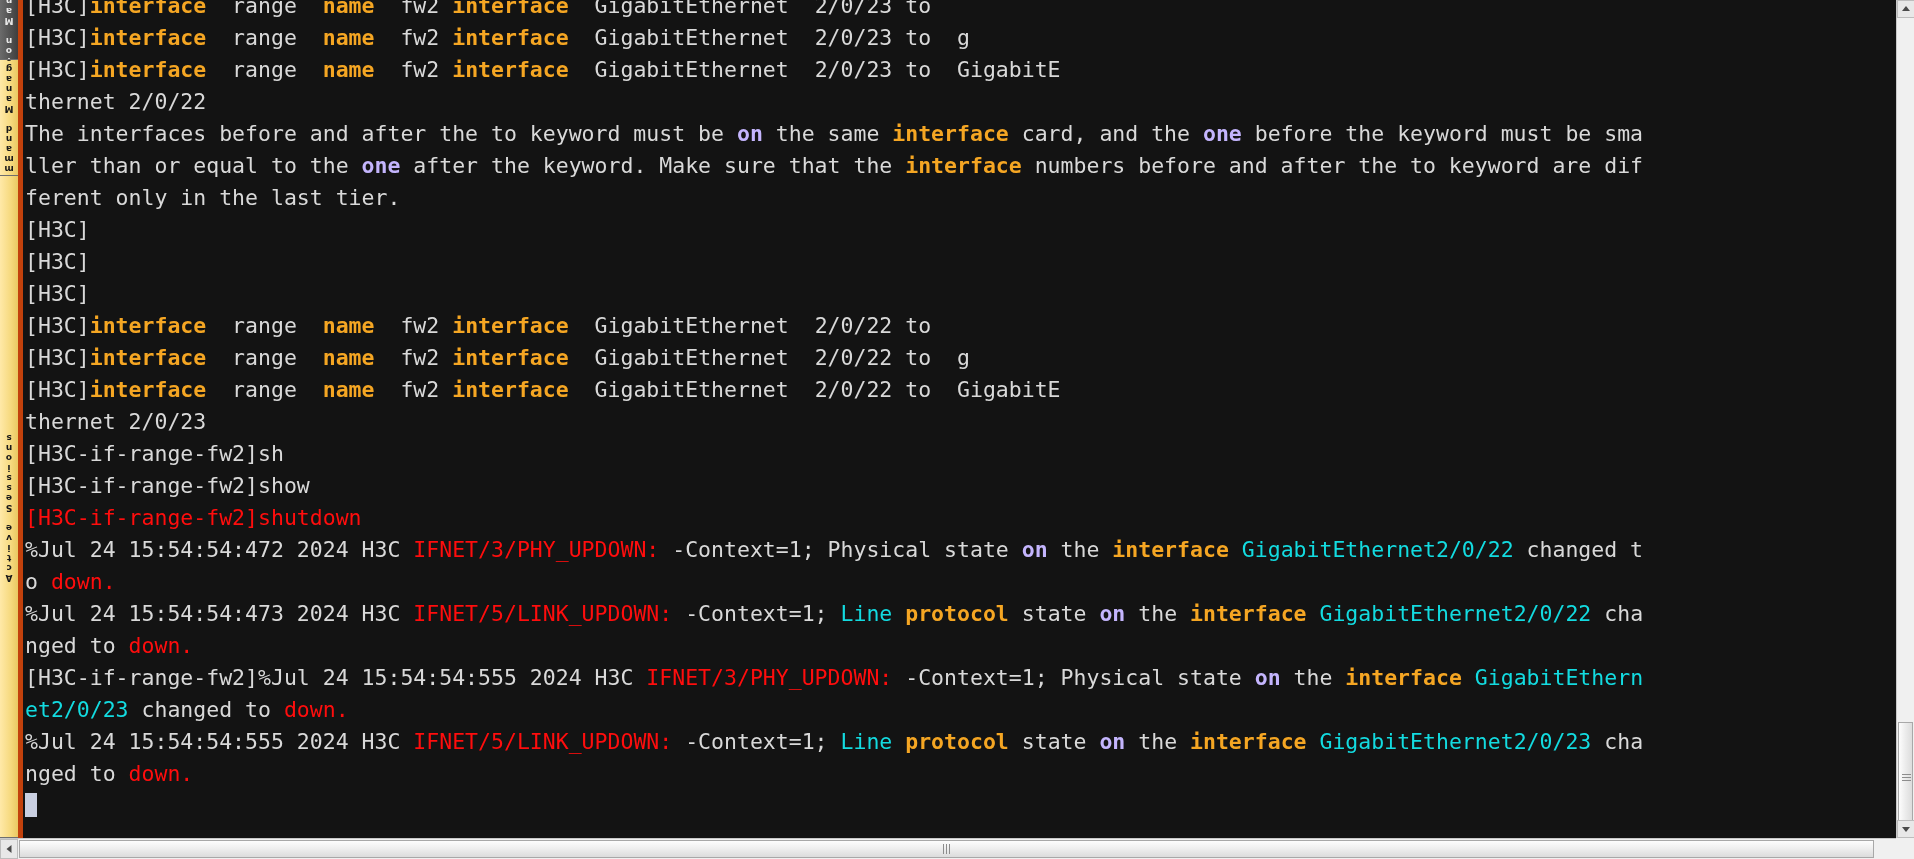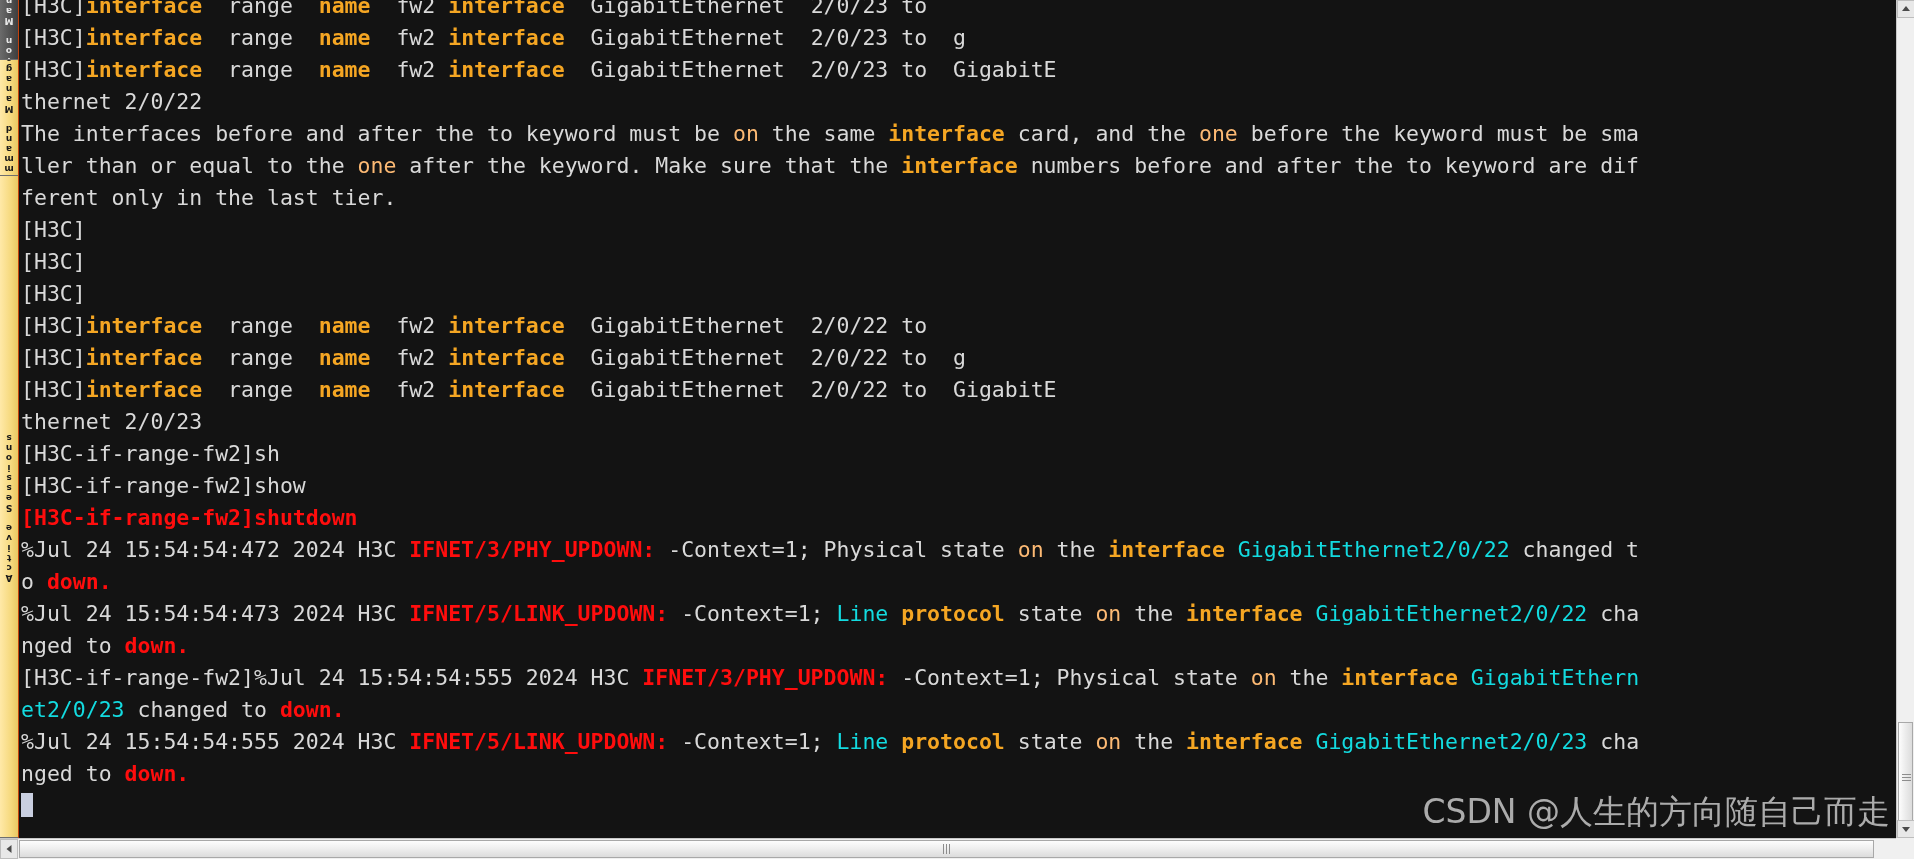--- a/index.html
+++ b/index.html
@@ -71,43 +71,43 @@
   
   #terminal-wrap {
     position: absolute;
     left: 18px;
     top: 0;
     width: 1878px;
     height: 838px;
     background: #131313;
     overflow: hidden;
     box-sizing: border-box;
-    border-left: 1px solid #c2410c;
+    border-left: 5px solid #c2410c;
   }
   #terminal {
     position: absolute;
     left: 0;
     top: -10px;
     width: 1878px;
     padding: 0 0 0 2px;
     box-sizing: border-box;
     font-family: "DejaVu Sans Mono", monospace;
     font-size: 21.5px;
     line-height: 32px;
     color: #d9d9d9;
     white-space: pre;
     letter-spacing: 0px;
   }
   .ln { height: 32px; white-space: pre; }
 
   
   .c-white   { color: #d9d9d9; }
   .c-orange  { color: #f5a623; font-weight: bold; }
-  .c-green   { color: #fdba74; font-weight: normal; }
-  .c-red     { color: #ff0d0d; font-weight: bold; }
+  .c-green   { color: #c4b5fd; font-weight: bold; }
+  .c-red     { color: #ff0d0d; font-weight: normal; }
   .c-cyan    { color: #13dbe0; font-weight: normal; }
 
   .cursor {
     display: inline-block;
     width: 12px;
     height: 24px;
     background: #c9cfe0;
     vertical-align: -4px;
   }
 
@@ -222,21 +222,20 @@
     </div>
     <div class="vtab active" style="flex:1;">
       <span class="vlabel">Active Sessions</span>
     </div>
   </div>
 
   <div id="terminal-wrap">
     <div id="terminal"><div class="ln"><span class="c-white">[H3C]</span><span class="c-orange">interface</span><span class="c-white">  range  </span><span class="c-orange">name</span><span class="c-white">  fw2 </span><span class="c-orange">interface</span><span class="c-white">  GigabitEthernet  2/0/23 to</span></div><div class="ln"><span class="c-white">[H3C]</span><span class="c-orange">interface</span><span class="c-white">  range  </span><span class="c-orange">name</span><span class="c-white">  fw2 </span><span class="c-orange">interface</span><span class="c-white">  GigabitEthernet  2/0/23 to  g</span></div><div class="ln"><span class="c-white">[H3C]</span><span class="c-orange">interface</span><span class="c-white">  range  </span><span class="c-orange">name</span><span class="c-white">  fw2 </span><span class="c-orange">interface</span><span class="c-white">  GigabitEthernet  2/0/23 to  GigabitE</span></div><div class="ln"><span class="c-white">thernet 2/0/22</span></div><div class="ln"><span class="c-white">The interfaces before and after the to keyword must be </span><span class="c-green">on</span><span class="c-white"> the same </span><span class="c-orange">interface</span><span class="c-white"> card, and the </span><span class="c-green">one</span><span class="c-white"> before the keyword must be sma</span></div><div class="ln"><span class="c-white">ller than or equal to the </span><span class="c-green">one</span><span class="c-white"> after the keyword. Make sure that the </span><span class="c-orange">interface</span><span class="c-white"> numbers before and after the to keyword are dif</span></div><div class="ln"><span class="c-white">ferent only in the last tier.</span></div><div class="ln"><span class="c-white">[H3C]</span></div><div class="ln"><span class="c-white">[H3C]</span></div><div class="ln"><span class="c-white">[H3C]</span></div><div class="ln"><span class="c-white">[H3C]</span><span class="c-orange">interface</span><span class="c-white">  range  </span><span class="c-orange">name</span><span class="c-white">  fw2 </span><span class="c-orange">interface</span><span class="c-white">  GigabitEthernet  2/0/22 to</span></div><div class="ln"><span class="c-white">[H3C]</span><span class="c-orange">interface</span><span class="c-white">  range  </span><span class="c-orange">name</span><span class="c-white">  fw2 </span><span class="c-orange">interface</span><span class="c-white">  GigabitEthernet  2/0/22 to  g</span></div><div class="ln"><span class="c-white">[H3C]</span><span class="c-orange">interface</span><span class="c-white">  range  </span><span class="c-orange">name</span><span class="c-white">  fw2 </span><span class="c-orange">interface</span><span class="c-white">  GigabitEthernet  2/0/22 to  GigabitE</span></div><div class="ln"><span class="c-white">thernet 2/0/23</span></div><div class="ln"><span class="c-white">[H3C-if-range-fw2]sh</span></div><div class="ln"><span class="c-white">[H3C-if-range-fw2]show</span></div><div class="ln"><span class="c-red">[H3C-if-range-fw2]shutdown</span></div><div class="ln"><span class="c-white">%Jul 24 15:54:54:472 2024 H3C </span><span class="c-red">IFNET/3/PHY_UPDOWN:</span><span class="c-white"> -Context=1; Physical state </span><span class="c-green">on</span><span class="c-white"> the </span><span class="c-orange">interface</span><span class="c-white"> </span><span class="c-cyan">GigabitEthernet2/0/22</span><span class="c-white"> changed t</span></div><div class="ln"><span class="c-white">o </span><span class="c-red">down.</span></div><div class="ln"><span class="c-white">%Jul 24 15:54:54:473 2024 H3C </span><span class="c-red">IFNET/5/LINK_UPDOWN:</span><span class="c-white"> -Context=1; </span><span class="c-cyan">Line</span><span class="c-white"> </span><span class="c-orange">protocol</span><span class="c-white"> state </span><span class="c-green">on</span><span class="c-white"> the </span><span class="c-orange">interface</span><span class="c-white"> </span><span class="c-cyan">GigabitEthernet2/0/22</span><span class="c-white"> cha</span></div><div class="ln"><span class="c-white">nged to </span><span class="c-red">down.</span></div><div class="ln"><span class="c-white">[H3C-if-range-fw2]%Jul 24 15:54:54:555 2024 H3C </span><span class="c-red">IFNET/3/PHY_UPDOWN:</span><span class="c-white"> -Context=1; Physical state </span><span class="c-green">on</span><span class="c-white"> the </span><span class="c-orange">interface</span><span class="c-white"> </span><span class="c-cyan">GigabitEthern</span></div><div class="ln"><span class="c-cyan">et2/0/23</span><span class="c-white"> changed to </span><span class="c-red">down.</span></div><div class="ln"><span class="c-white">%Jul 24 15:54:54:555 2024 H3C </span><span class="c-red">IFNET/5/LINK_UPDOWN:</span><span class="c-white"> -Context=1; </span><span class="c-cyan">Line</span><span class="c-white"> </span><span class="c-orange">protocol</span><span class="c-white"> state </span><span class="c-green">on</span><span class="c-white"> the </span><span class="c-orange">interface</span><span class="c-white"> </span><span class="c-cyan">GigabitEthernet2/0/23</span><span class="c-white"> cha</span></div><div class="ln"><span class="c-white">nged to </span><span class="c-red">down.</span></div><div class="ln"><span class="cursor"></span></div></div>
   </div>
 
-  <div id="watermark">CSDN @人生的方向随自己而走</div>
 
   <div id="vscroll">
     <div class="v-arrow" id="v-up">
         <span class="tri tri-up"></span>
       </div>
     <div id="vthumb">
         <span class="grip"></span>
       </div>
     <div class="v-arrow" id="v-down">
         <span class="tri tri-down"></span>

